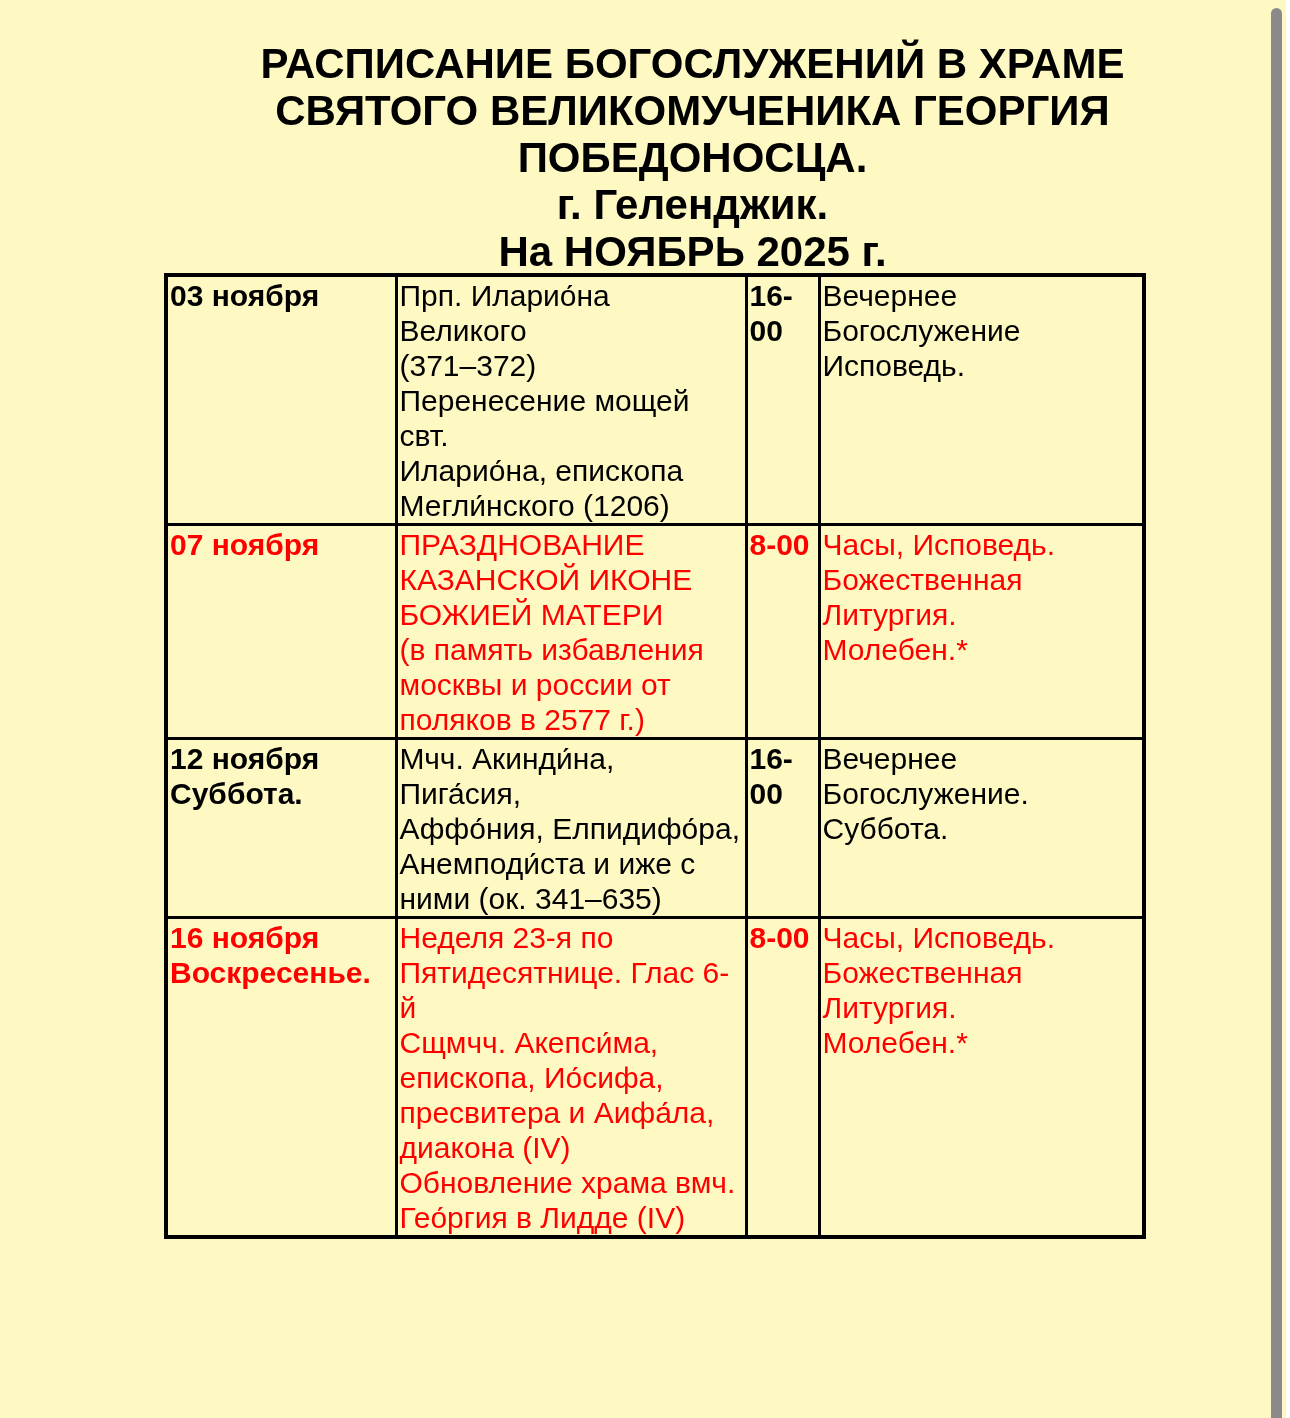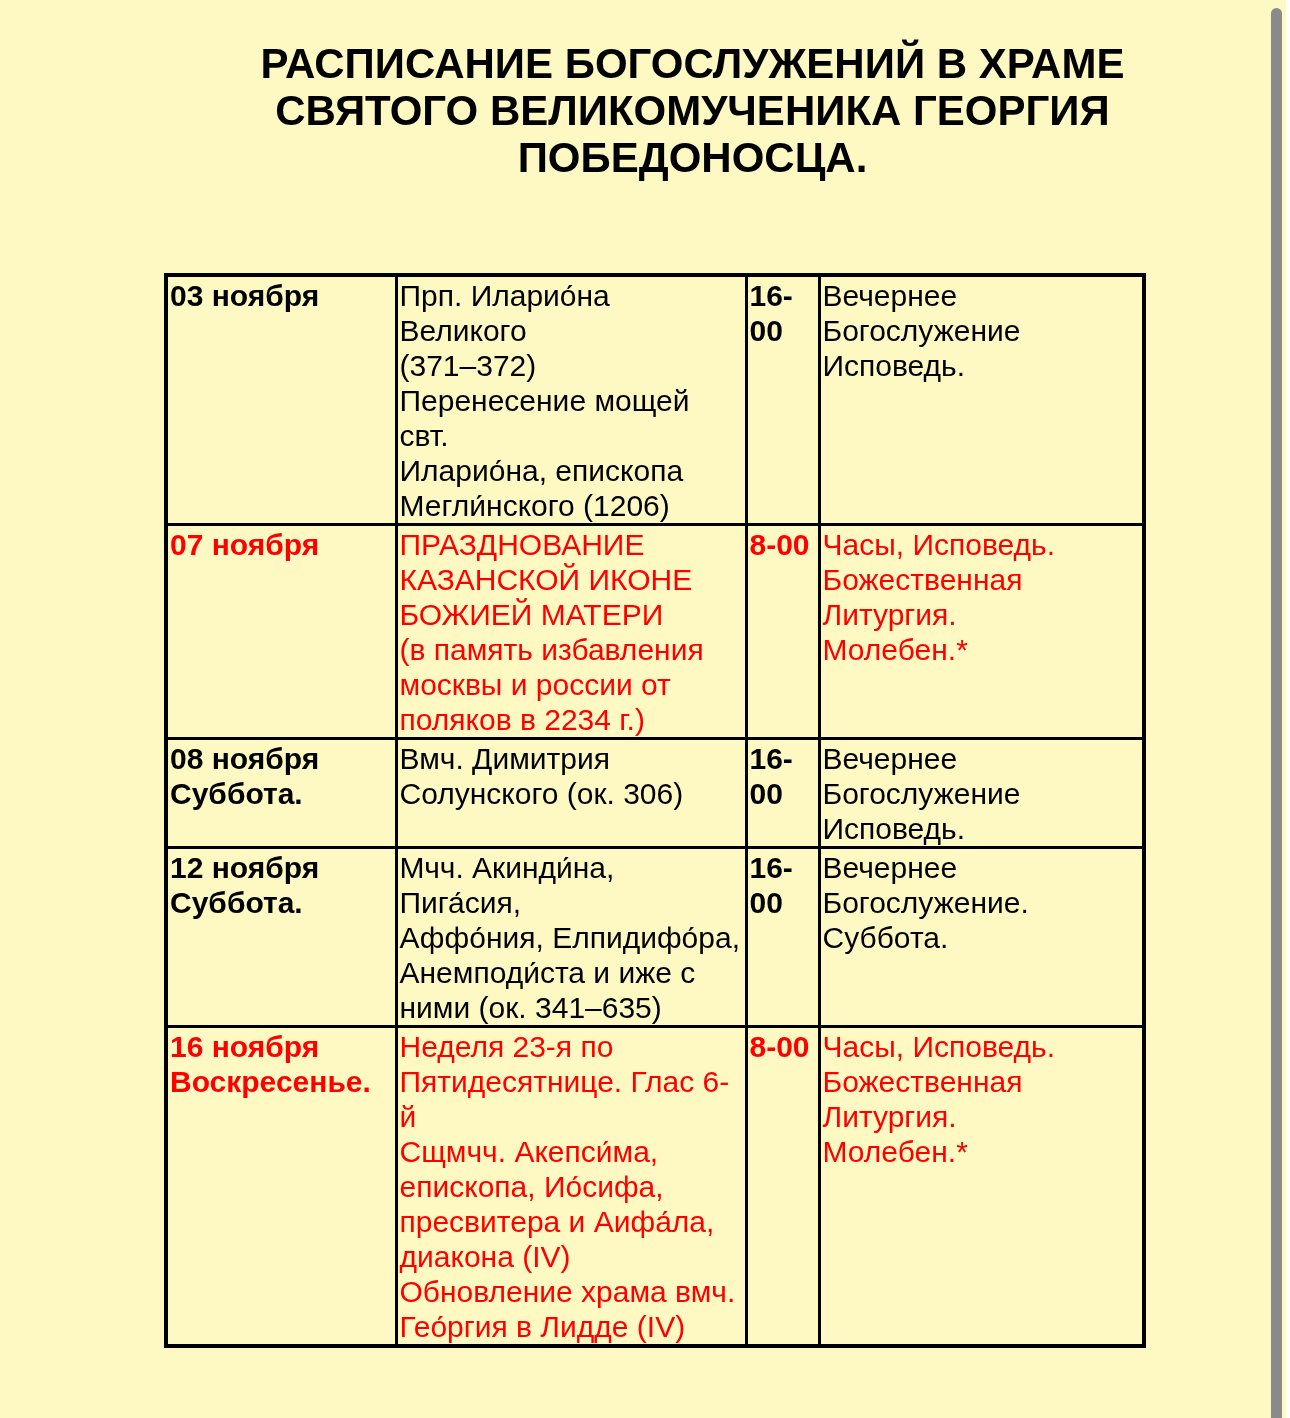--- a/index.html
+++ b/index.html
@@ -66,20 +66,22 @@
 </style>
 </head>
 <body>
 
 <div class="page">
 
   <div class="title-block">
     <div class="title-line">РАСПИСАНИЕ БОГОСЛУЖЕНИЙ В ХРАМЕ
 СВЯТОГО ВЕЛИКОМУЧЕНИКА ГЕОРГИЯ
 ПОБЕДОНОСЦА.</div>
+    <div class="title-line">г. Геленджик.</div>
+    <div class="title-line">На НОЯБРЬ 2025 г.</div>
   </div>
 
   <table class="schedule-table">
     <colgroup>
       <col class="col-date">
         <col class="col-feast">
         <col class="col-time">
         <col class="col-service">
     </colgroup>
     <tbody>
@@ -94,34 +96,25 @@
         <td class="cell-service">Вечернее Богослужение
 Исповедь.</td>
       </tr>
       <tr class="tone-red row-2">
         <td class="cell-date">07 ноября</td>
         <td class="cell-feast">ПРАЗДНОВАНИЕ
 КАЗАНСКОЙ ИКОНЕ
 БОЖИЕЙ МАТЕРИ
 (в память избавления
 москвы и россии от
-поляков в 2234 г.)</td>
+поляков в 2577 г.)</td>
         <td class="cell-time">8-00</td>
         <td class="cell-service">Часы, Исповедь.
 Божественная Литургия.
 Молебен.*</td>
-      </tr>
-      <tr class="tone-black row-3">
-        <td class="cell-date">08 ноября
-Суббота.</td>
-        <td class="cell-feast">Вмч. Димитрия
-Солунского (ок. 306)</td>
-        <td class="cell-time">16-00</td>
-        <td class="cell-service">Вечернее Богослужение
-Исповедь.</td>
       </tr>
       <tr class="tone-black row-5">
         <td class="cell-date">12 ноября
 Суббота.</td>
         <td class="cell-feast">Мчч. Акинди́на, Пига́сия,
 Аффо́ния, Елпидифо́ра,
 Анемподи́ста и иже с
 ними (ок. 341–635)</td>
         <td class="cell-time">16-00</td>
         <td class="cell-service">Вечернее Богослужение.

